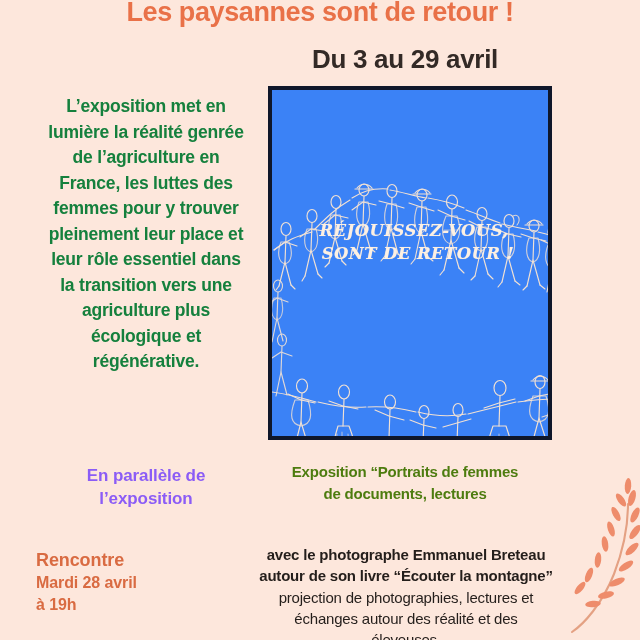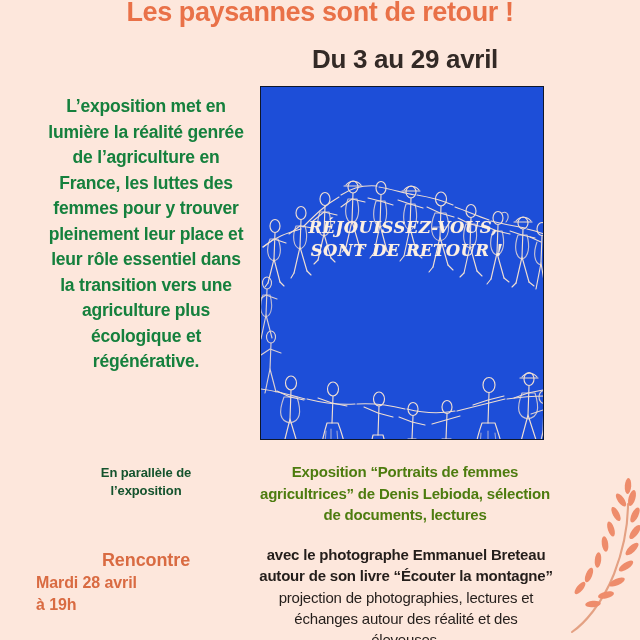--- a/index.html
+++ b/index.html
@@ -62,26 +62,26 @@
     font-size: 17.5px;
     font-weight: 700;
     color: #15803d;
     line-height: 1.46;
     letter-spacing: -0.2px;
   }
 
   
   .artwork {
     position: absolute;
-    left: 260px;
+    left: 268px;
     top: 86px;
     width: 284px;
     height: 354px;
-    background: #1d4ed8;
-    border: 1px solid #0f172a;
+    background: #3b82f6;
+    border: 4px solid #0f172a;
     box-sizing: border-box;
     overflow: hidden;
   }
   .artwork svg {
     position: absolute;
     left: 0;
     top: 0;
     display: block;
   }
   .art-caption {
@@ -103,32 +103,31 @@
   .art-caption .l2 { padding-left: 6px; }
   .art-caption .l3 { padding-left: 8px; }
 
   
   .parallel {
     position: absolute;
     left: 36px;
     top: 464px;
     width: 220px;
     text-align: center;
-    font-size: 13px;
+    font-size: 17px;
     font-weight: 800;
-    color: #14532d;
+    color: #8b5cf6;
     line-height: 1.38;
     letter-spacing: -0.1px;
   }
   .rencontre-title {
     position: absolute;
     left: 36px;
     top: 550px;
     width: 220px;
-    text-align: center;
     font-size: 18px;
     font-weight: 800;
     color: #d96b42;
     line-height: 1.2;
     letter-spacing: -0.1px;
   }
   .rencontre-lines {
     position: absolute;
     left: 36px;
     top: 572px;
@@ -422,21 +421,20 @@
   </div>
 
   <div class="rencontre-title">Rencontre</div>
   <div class="rencontre-lines">
     <div>Mardi 28 avril</div>
     <div>à 19h</div>
   </div>
 
   <div class="expo-block">
     <div>Exposition “Portraits de femmes</div>
-    <div>agricultrices” de Denis Lebioda, sélection</div>
     <div>de documents, lectures</div>
   </div>
 
   <div class="photo-block">
     <div class="strong">avec le photographe Emmanuel Breteau</div>
     <div class="strong">autour de son livre “Écouter la montagne”</div>
     <div class="reg">projection de photographies, lectures et</div>
     <div class="reg">échanges autour des réalité et des</div>
     <div class="reg">éleveuses.</div>
   </div>

